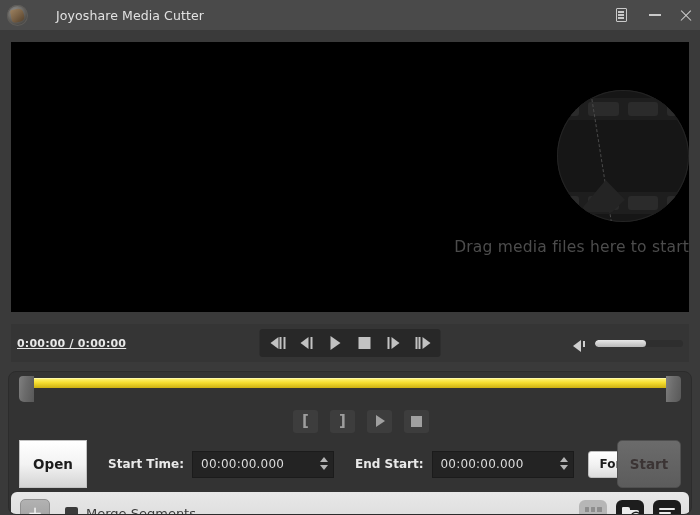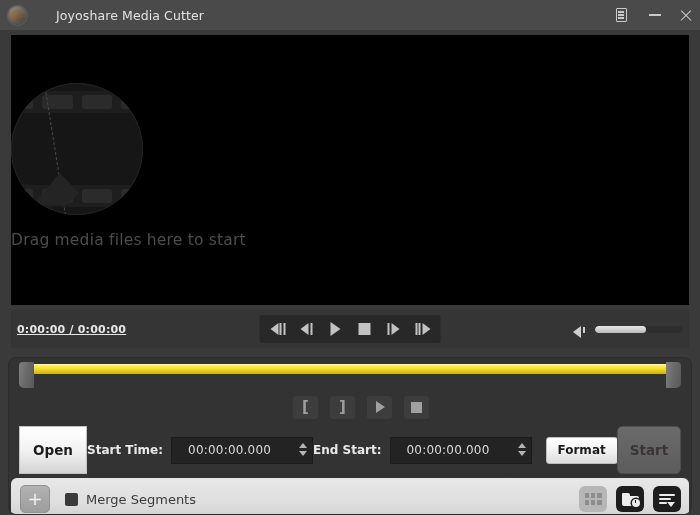--- a/index.html
+++ b/index.html
@@ -101,27 +101,27 @@
     position: absolute;
     left: 0; top: 6px;
     width: 14px; height: 1.4px;
     background: #d2d2d2;
   }
   .close-glyph::before { transform: rotate(45deg); }
   .close-glyph::after  { transform: rotate(-45deg); }
 
   
   .preview-wrap {
-    margin: 5px 11px;
+    margin: 12px 11px;
     flex: 0 0 auto;
     height: 270px;
     background: #000;
     position: relative;
     display: flex;
-    align-items: flex-start;
+    align-items: flex-end;
     justify-content: center;
     flex-direction: column;
   }
   .film-circle {
     width: 132px; height: 132px;
     border-radius: 50%;
     background: #161616;
     box-shadow: inset 0 0 0 1px #242424;
     position: relative;
     overflow: hidden;
@@ -353,37 +353,38 @@
     font-weight: bold;
     display: flex;
     align-items: center;
     justify-content: center;
     flex: 0 0 auto;
   }
   .fld-label {
     color: #e9e9e9;
     font-size: 12px;
     font-weight: bold;
+    margin-left: 21px;
     margin-right: 8px;
     white-space: nowrap;
   }
   .time-field {
     width: 140px;
     height: 25px;
     background: #232323;
     border: 1px solid #1b1b1b;
     display: flex;
     align-items: center;
     position: relative;
     flex: 0 0 auto;
   }
   .time-field .val {
     color: #dcdcdc;
     font-size: 12px;
-    padding-left: 16px;
+    padding-left: 8px;
     letter-spacing: .2px;
   }
   .spinner {
     position: absolute;
     right: 2px; top: 1px;
     width: 14px; height: 21px;
     display: flex;
     flex-direction: column;
     align-items: center;
     justify-content: center;

